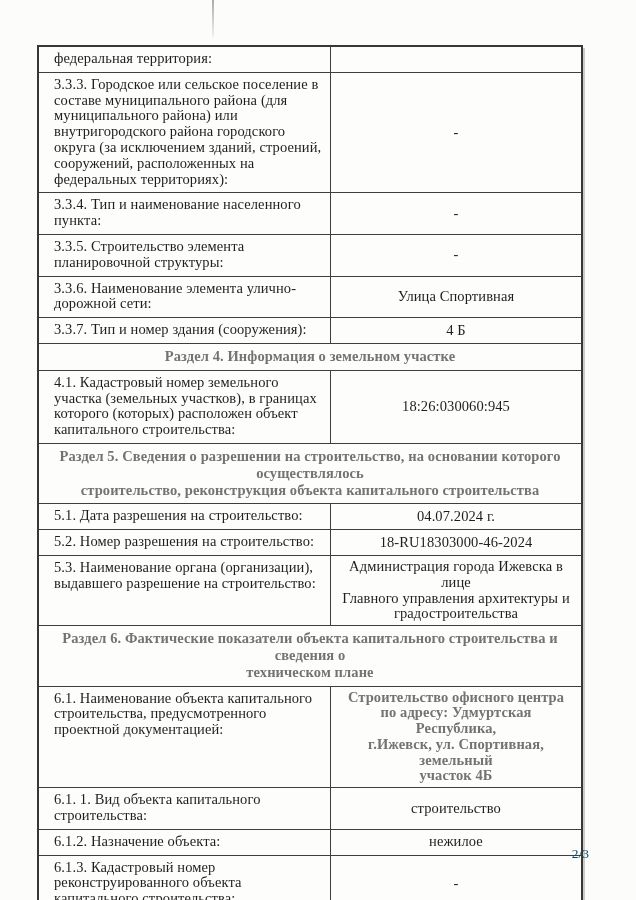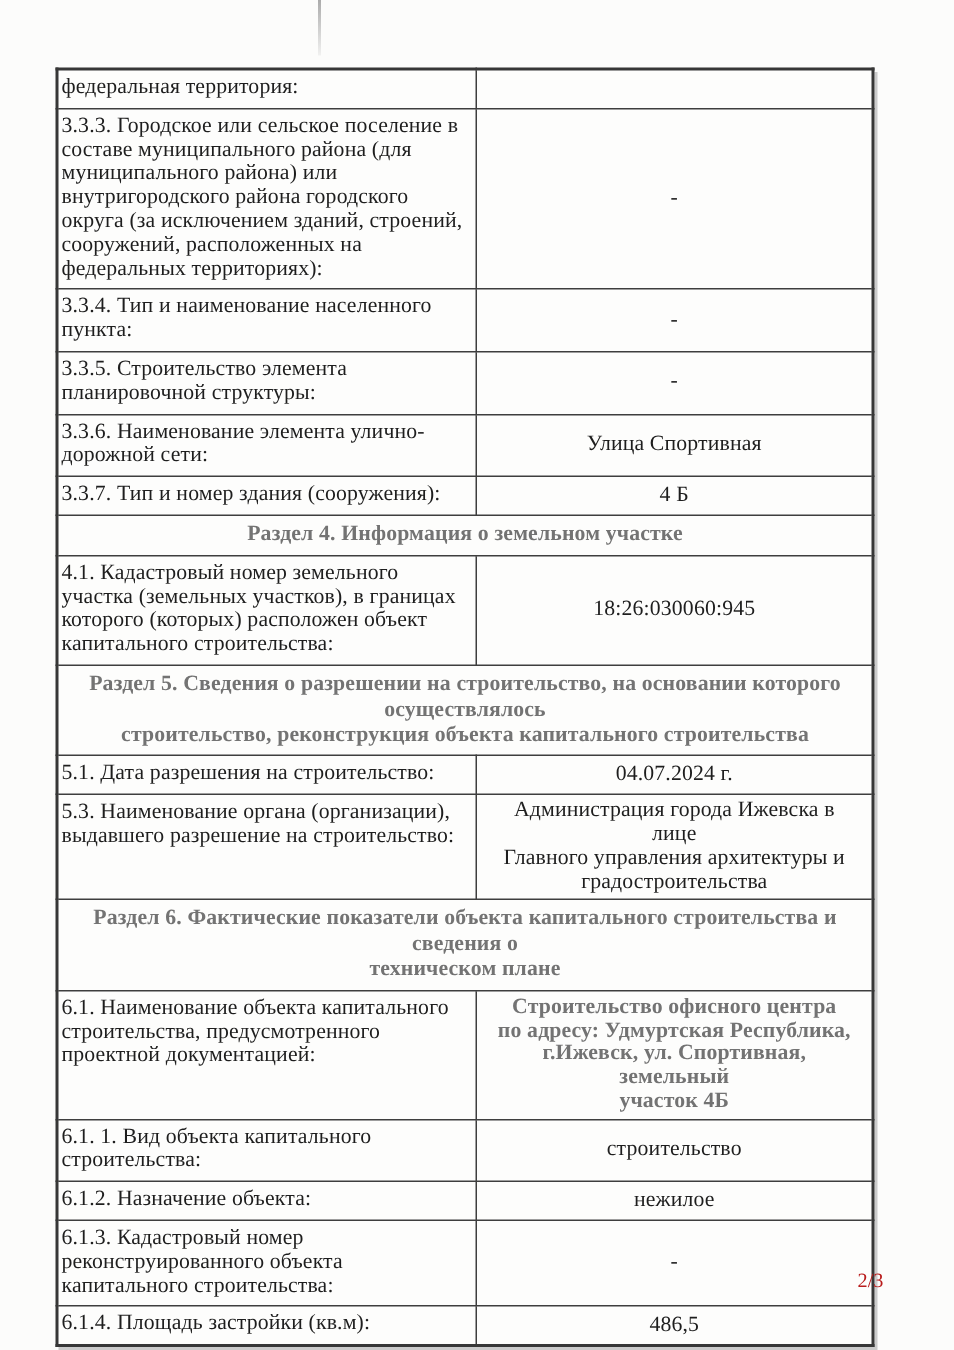--- a/index.html
+++ b/index.html
@@ -41,21 +41,21 @@
     box-shadow: 2px 3px 0 rgba(145,145,145,0.45);
   }
   td {
     border: 1.5px solid #3e3e3e;
     font-size: 14.5px;
     line-height: 15.8px;
     letter-spacing: 0.1px;
   }
   td.lbl {
     width: 270px;
-    padding: 4px 6px 5px 2px;
+    padding: 4px 6px 5px 15px;
     vertical-align: top;
     text-align: left;
   }
   td.val {
     padding: 3px 8px;
     text-align: center;
     vertical-align: middle;
     white-space: pre-line;
   }
   td.val.strong {
@@ -70,21 +70,21 @@
     white-space: pre-line;
     color: #737373;
   }
   .pagenum {
     position: absolute;
     top: 846px;
     left: 37px;
     width: 552px;
     text-align: right;
     font-size: 13.5px;
-    color: #b91c1c;
+    color: #0c4a6e;
   }
 </style>
 </head>
 <body>
 
 <div class="page">
 
   <div class="scan-line"></div>
 
   <table class="doc-table">
@@ -131,20 +131,24 @@
       <tr>
         <td class="sec" colspan="2">Раздел 5. Сведения о разрешении на строительство, на основании которого осуществлялось
 строительство, реконструкция объекта капитального строительства</td>
       </tr>
 
       <tr>
         <td class="lbl">5.1. Дата разрешения на строительство:</td>
         <td class="val">04.07.2024 г.</td>
       </tr>
 
+      <tr>
+        <td class="lbl">5.2. Номер разрешения на строительство:</td>
+        <td class="val">18-RU18303000-46-2024</td>
+      </tr>
 
       <tr>
         <td class="lbl">5.3. Наименование органа (организации), выдавшего разрешение на строительство:</td>
         <td class="val">Администрация города Ижевска в лице
 Главного управления архитектуры и
 градостроительства</td>
       </tr>
 
       <tr>
         <td class="sec" colspan="2">Раздел 6. Фактические показатели объекта капитального строительства и сведения о

